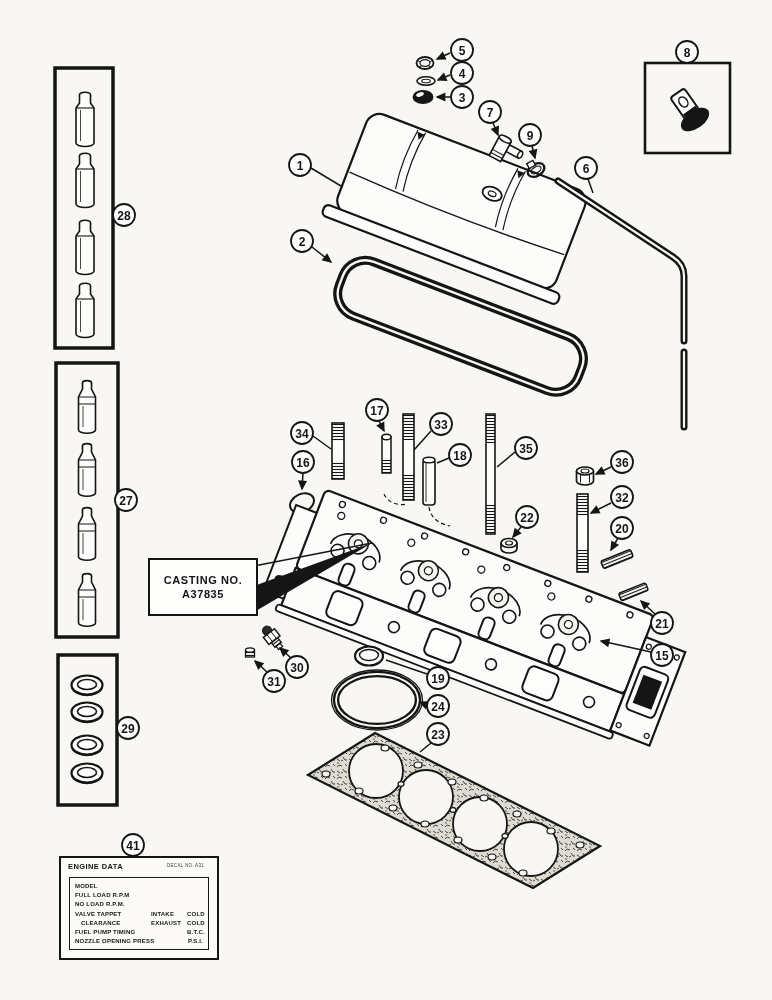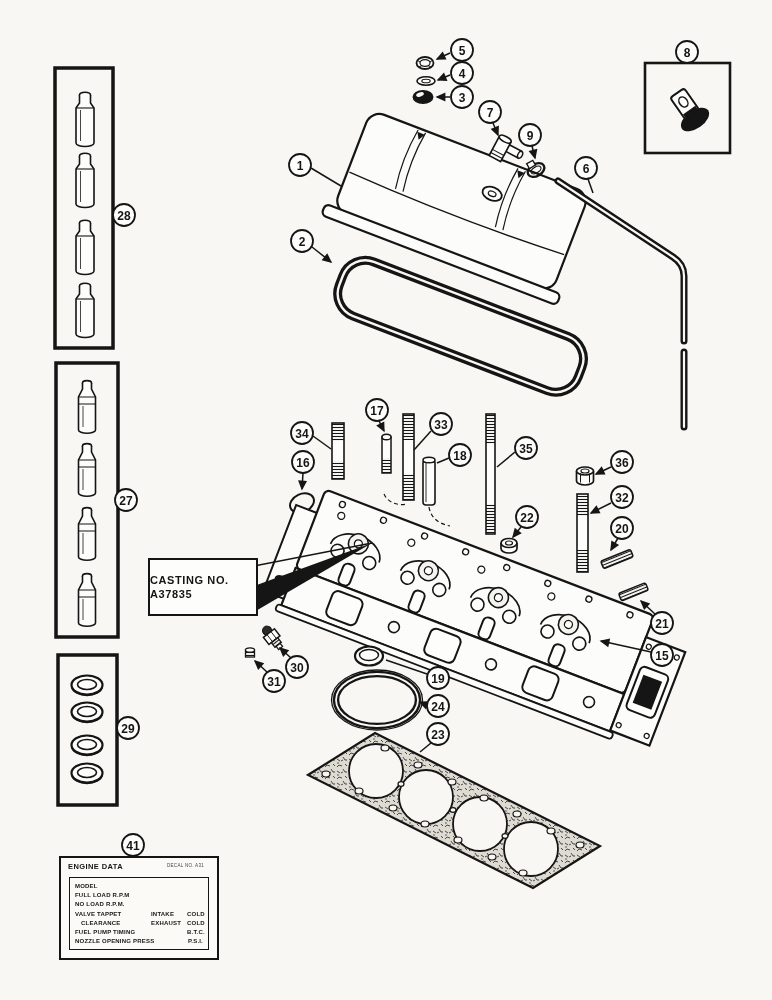--- a/index.html
+++ b/index.html
@@ -4,21 +4,21 @@
 <style>
   html,body{margin:0;padding:0;background:#e8e8e8;}
   .stage{position:relative;width:772px;height:1000px;background:#f8f7f3;overflow:hidden;
          font-family:"Liberation Sans",sans-serif;color:#151515;}
   .stage svg{position:absolute;left:0;top:0;}
   svg text.cnum{font-family:"Liberation Sans",sans-serif;font-weight:bold;font-size:12px;
                 fill:#151515;text-anchor:middle;}
   .overlay{position:absolute;z-index:3;}
   
   .casting{left:148px;top:558px;width:106px;height:54px;border:2px solid #151515;
-           background:#fdfdfb;display:flex;flex-direction:column;
+           background:#fdfdfb;display:flex;flex-direction:column;align-items:center;
            justify-content:center;gap:2px;}
   .casting .l1,.casting .l2{font-weight:bold;font-size:11px;letter-spacing:.6px;line-height:12px;}
   
   .decal{left:59px;top:856px;width:156px;height:100px;border:2.5px solid #151515;background:#fbfaf6;}
   .decal-head{display:flex;justify-content:space-between;align-items:flex-start;padding:4px 7px 0 7px;}
   .decal-title{font-weight:bold;font-size:7.5px;letter-spacing:.4px;text-align:center;}
   .decal-no{font-size:4.5px;color:#444;margin-right:6px;margin-top:1px;letter-spacing:.3px;}
   .decal-inner{position:absolute;left:8px;right:8px;top:19px;bottom:8px;border:1.5px solid #151515;
                padding:4px 5px 2px 5px;}
   .drow{display:grid;grid-template-columns:76px 36px 1fr;font-size:6px;font-weight:bold;

